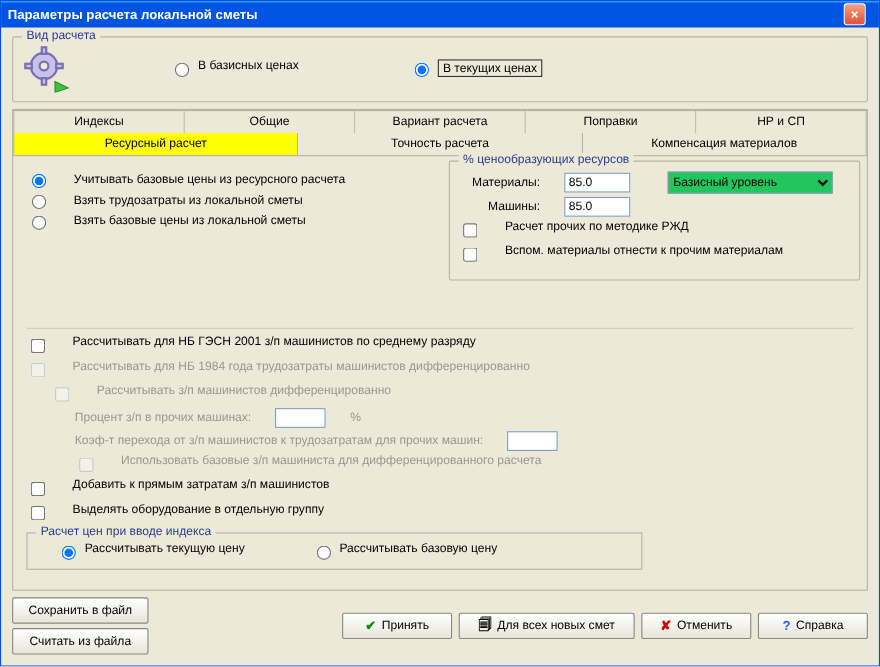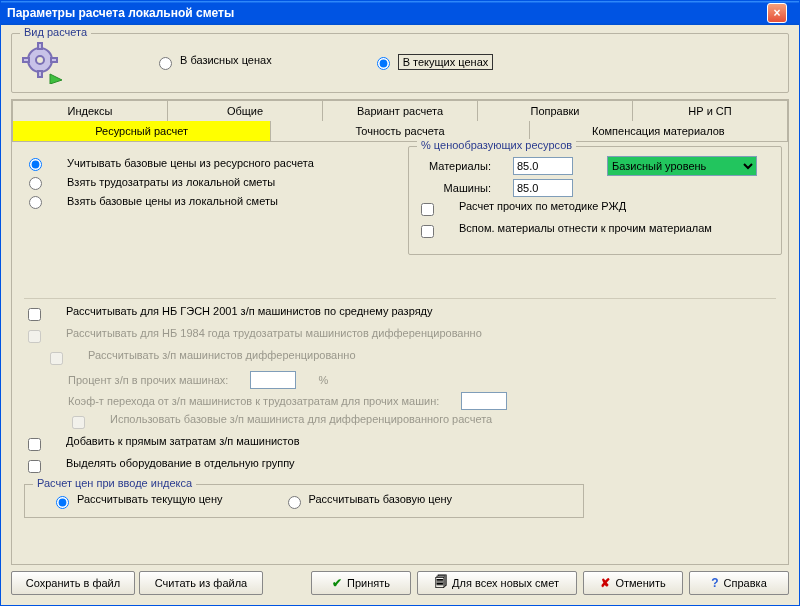--- a/index.html
+++ b/index.html
@@ -157,21 +157,21 @@
     font: inherit;
     cursor: pointer;
     display:flex;
     align-items:center;
     gap:5px;
     border-radius:2px;
     min-width: 100px;
     justify-content:center;
   }
   .btn .ico { font-size:12px; font-weight:bold; }
-  .left-btns { display:flex; gap:4px; }
+  .left-btns { display:flex; flex-direction:column; gap:4px; }
   .left-btns .btn { min-width: 124px; }
   .spacer { flex:1; }
   .green { color:#0a8a0a; }
   .red { color:#c00; }
   .blue { color:#2a5fd8; }
   .sep-line { border-top:1px solid #cfcbb9; margin:6px 0; }
   .inner-field {
     border: 1px solid #b8b4a4;
     position: relative;
     padding: 8px 10px 8px 10px;

